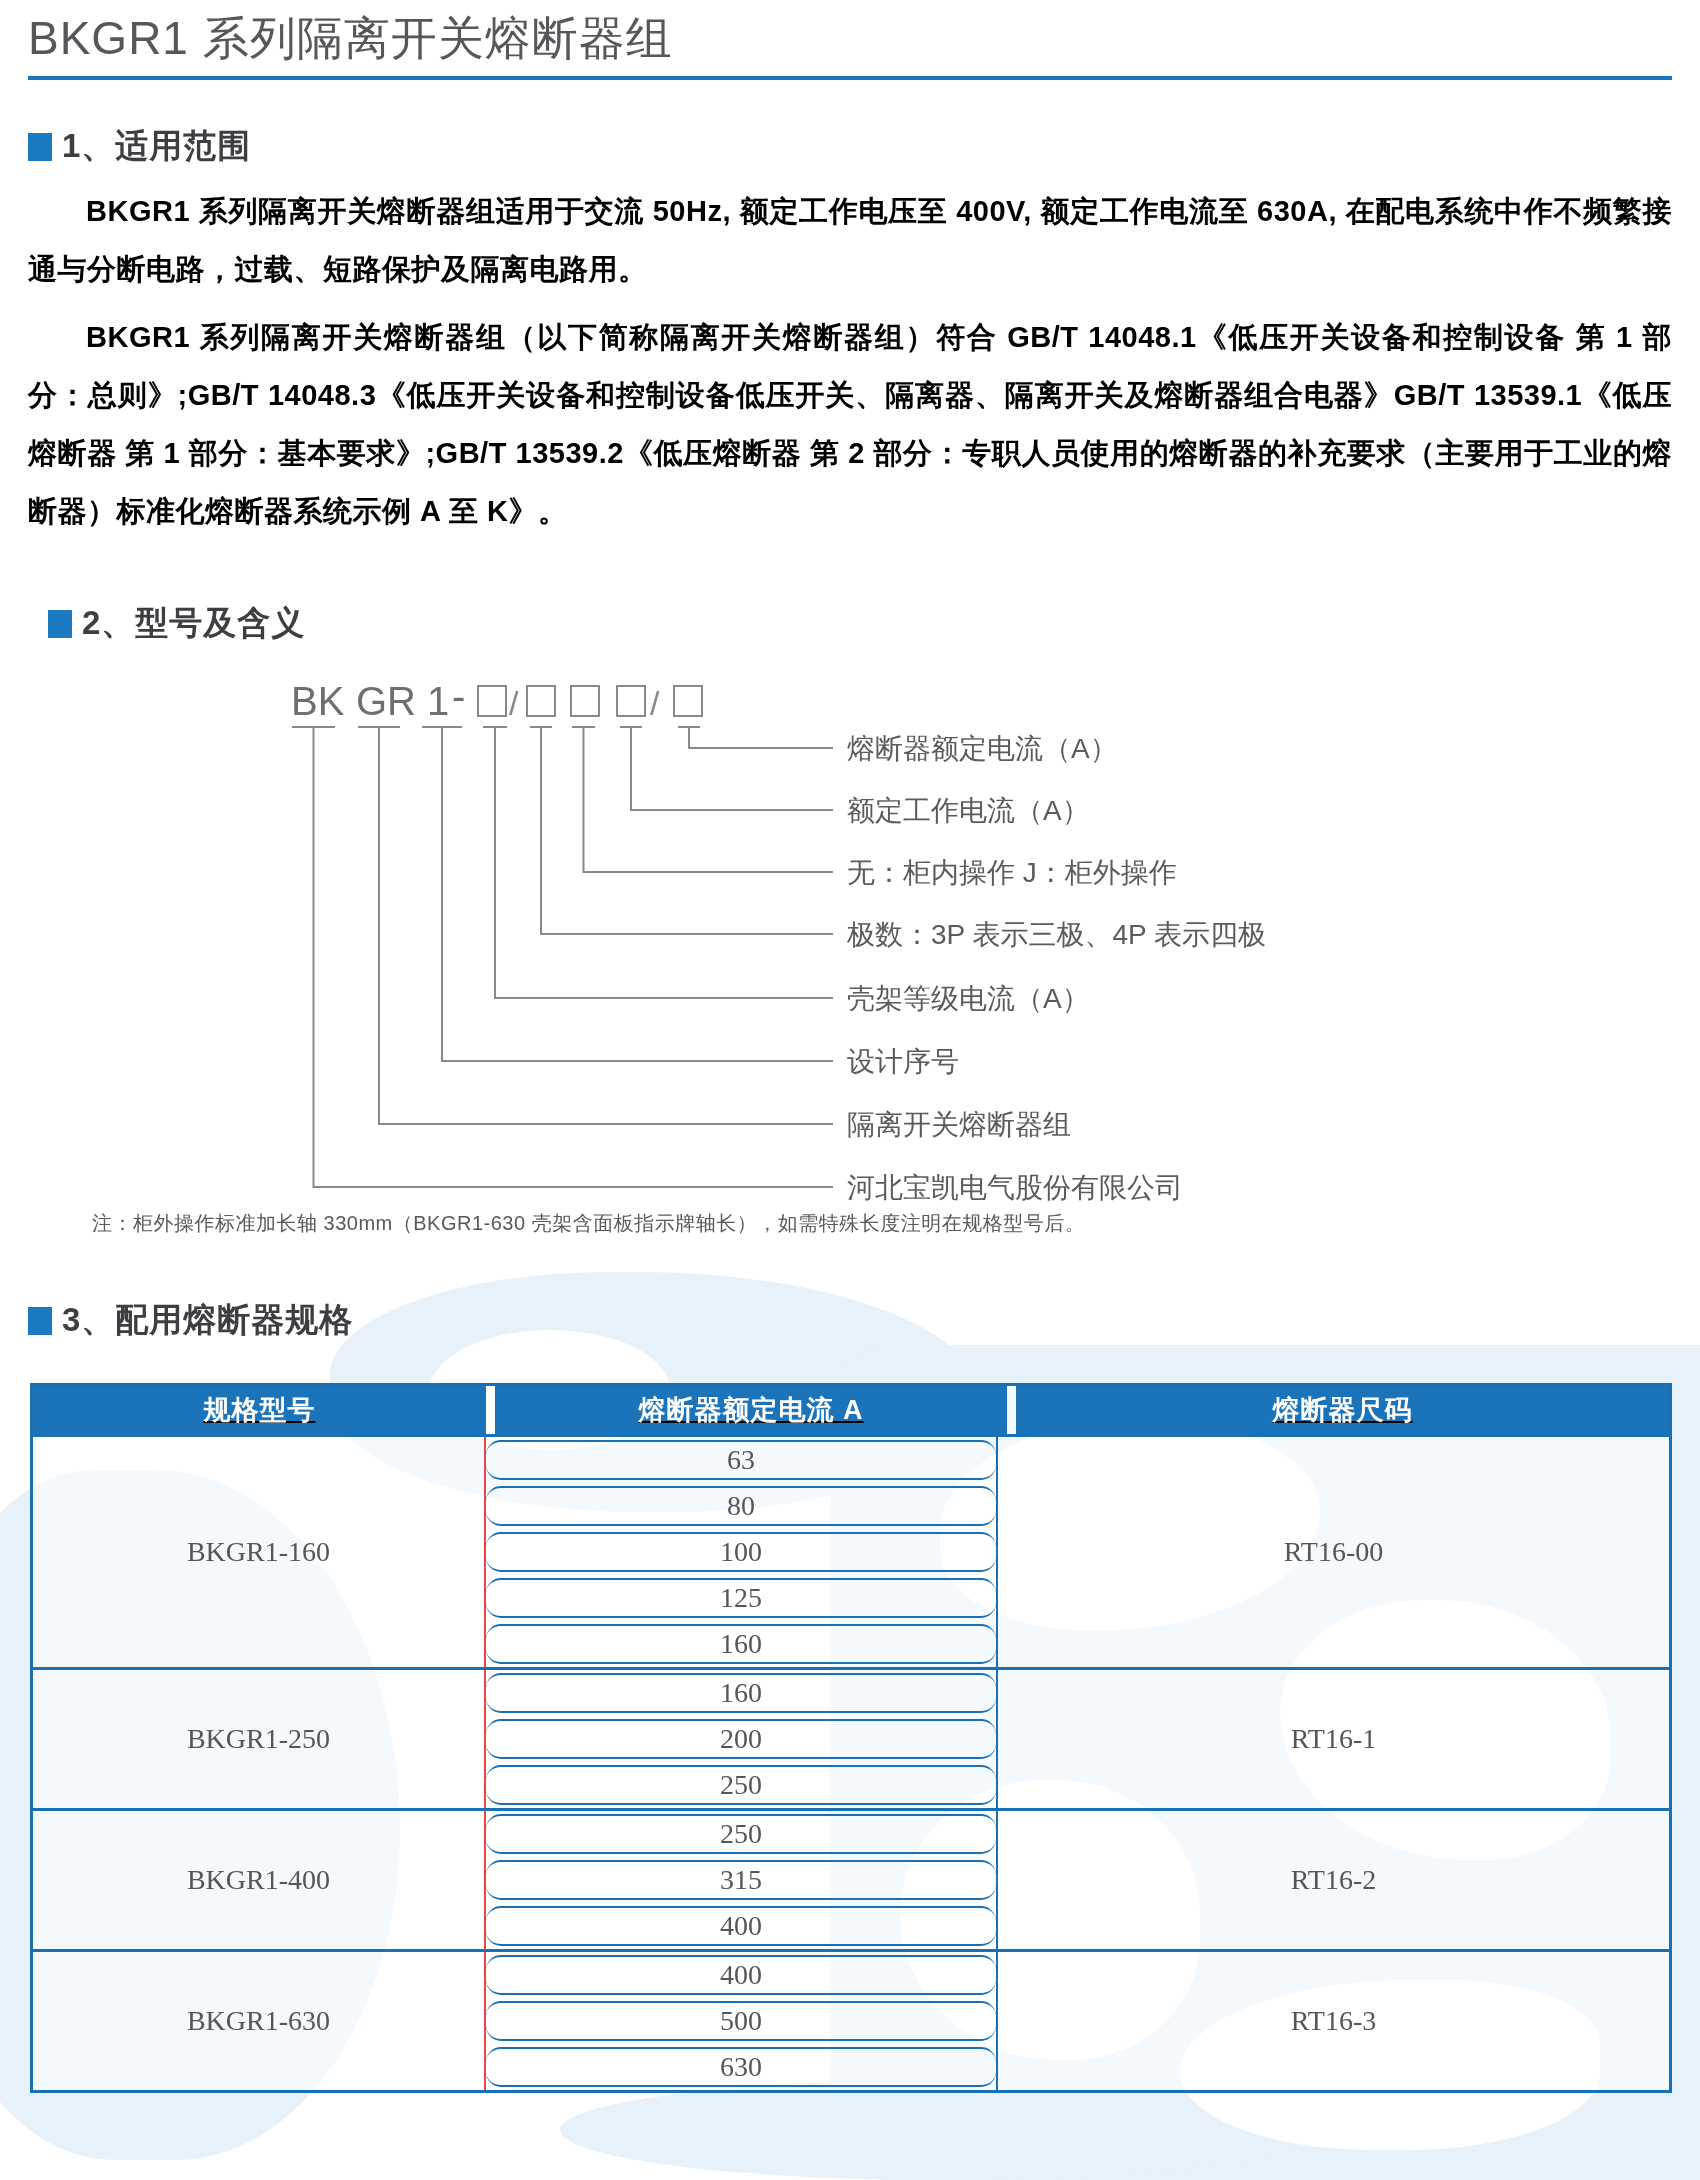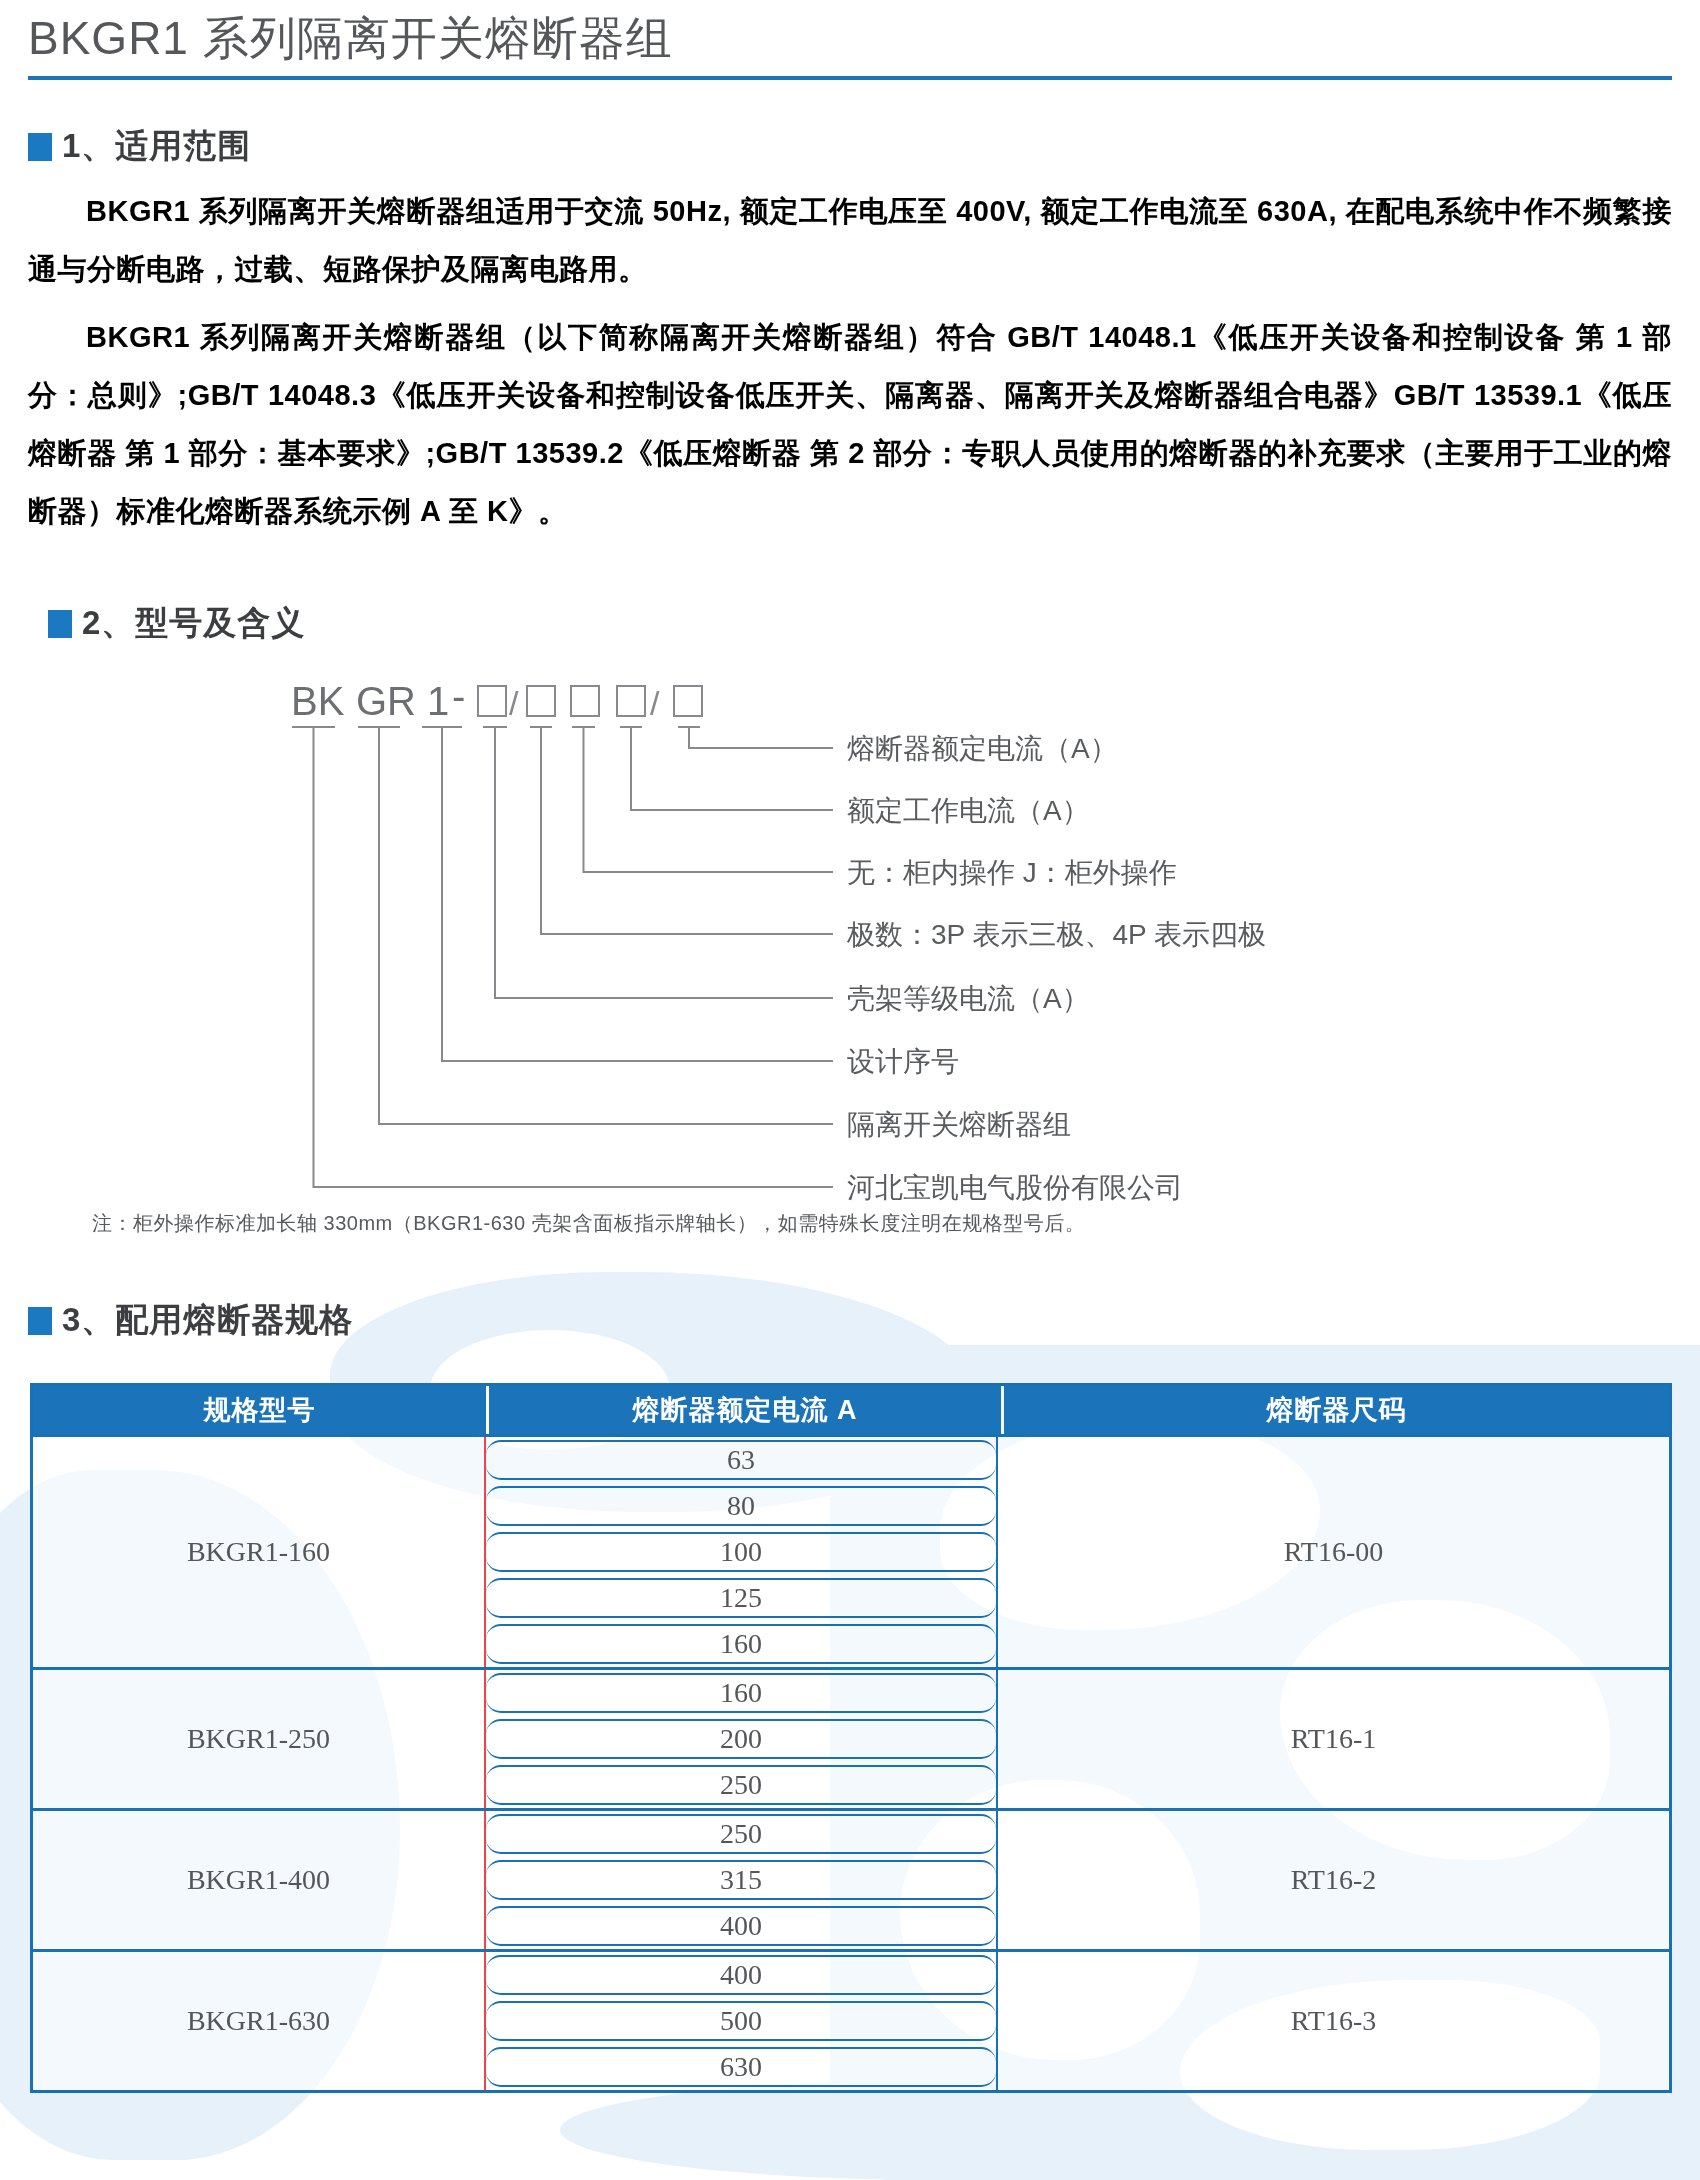--- a/index.html
+++ b/index.html
@@ -44,21 +44,21 @@
   .model-note{
     left:92px;top:1210px;width:1590px;font-size:20px;color:#57595c;z-index:2;letter-spacing:0.5px;
   }
 
   
   .spec-table{
     left:30px;top:1383px;width:1642px;z-index:2;
     border:3px solid #1a70b4;background:rgba(255,255,255,0.55);
     box-sizing:border-box;
   }
-  .thead{display:grid;grid-template-columns:453px 512px 1fr;gap:3px;}
+  .thead{display:grid;grid-template-columns:453px 512px 1fr;gap:9px;text-decoration:underline;}
   .th{
     background:#1b73b9;color:#ffffff;font-weight:bold;font-size:27px;height:48px;
     display:flex;align-items:center;justify-content:center;letter-spacing:1px;
   }
   .tgroup{
     display:grid;grid-template-columns:453px 512px 1fr;
     border-top:3px solid #1a70b4;
   }
   .tgroup:first-of-type{border-top:2px solid #1a70b4;}
   .serif{font-family:"Liberation Serif","DejaVu Serif",serif;color:#54565a;font-size:28px;}

